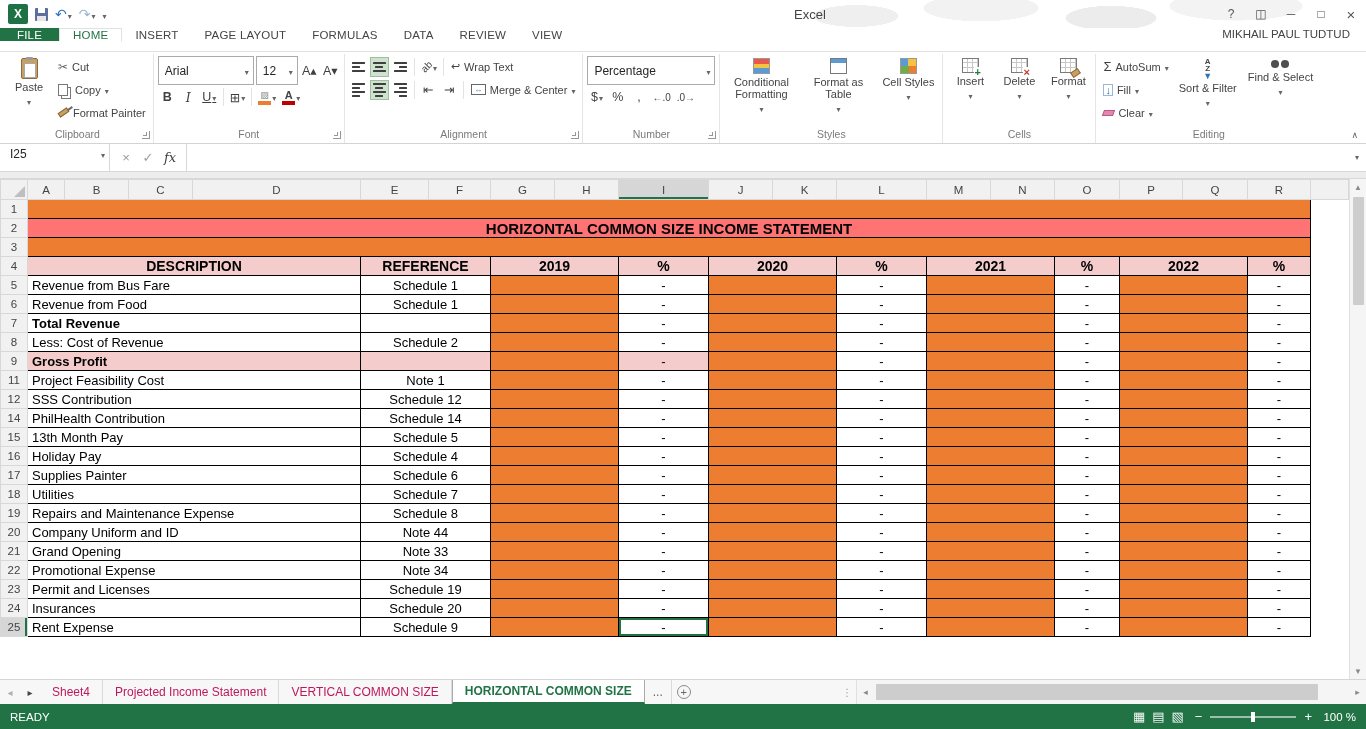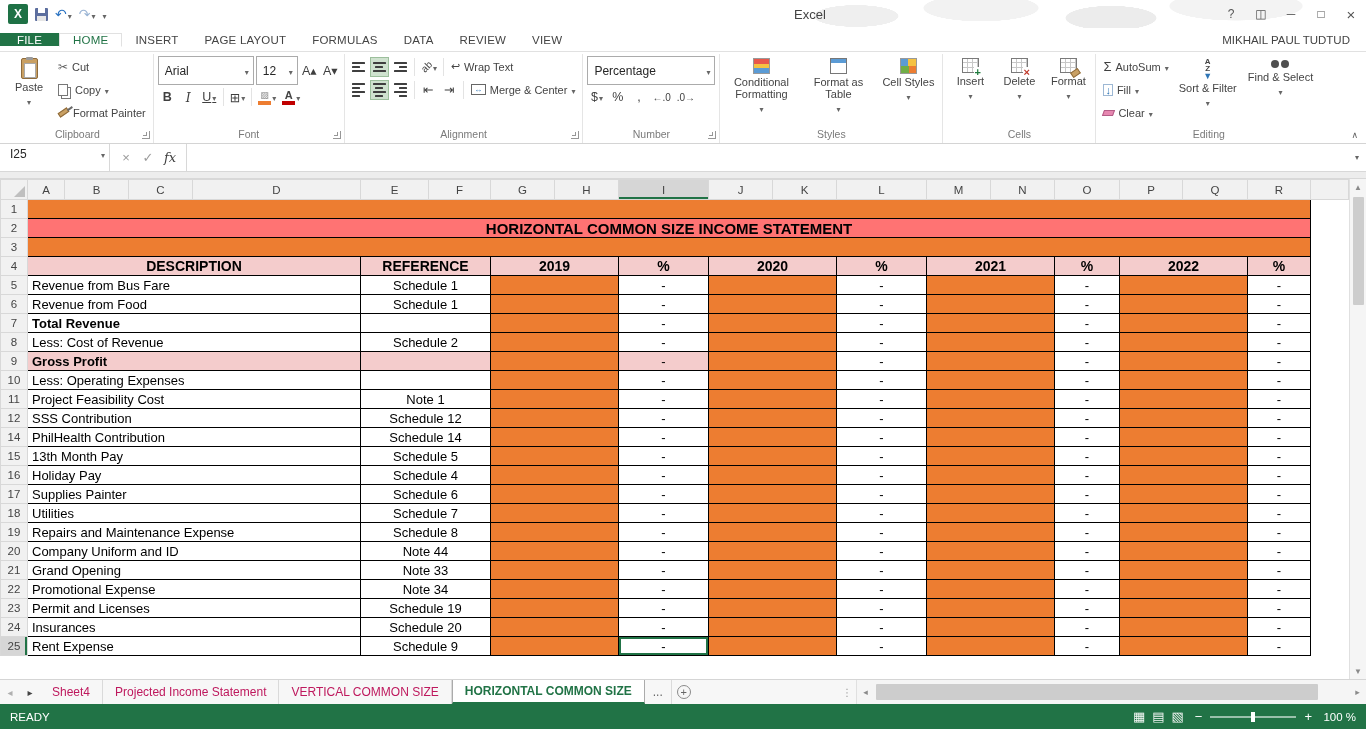--- a/index.html
+++ b/index.html
@@ -25,21 +25,21 @@
   .icon-save::before{content:"";position:absolute;left:3px;top:0;width:7px;height:5px;background:#fff}
   .icon-save::after{content:"";position:absolute;left:2px;bottom:0;width:9px;height:5px;background:#E6E6E6}
   .qbtn{display:flex;align-items:center;gap:1px;font-size:14px;color:#2B73C2;line-height:1}
   .qbtn.dim{color:#9AB4D4}
   .apptitle{position:absolute;left:calc(50% + 127px);transform:translateX(-50%);font-size:13px;color:#444;z-index:1}
   .winctr{margin-left:auto;display:flex;z-index:2}
   .wbtn{width:30px;height:24px;display:flex;align-items:center;justify-content:center;font-size:12px;color:#555}
   .wbtn.close{font-size:15px}
 
   
-  .tabrow{height:24px;display:flex;align-items:center;background:#fff;border-bottom:1px solid #E1E1E1;flex:0 0 auto}
+  .tabrow{height:24px;display:flex;align-items:flex-start;background:#fff;border-bottom:1px solid #E1E1E1;flex:0 0 auto}
   .rtabs{display:flex;align-items:stretch}
   .rtab{padding:0 13px;display:flex;align-items:center;font-size:11.5px;color:#444;letter-spacing:.2px}
   .rtab.file{background:var(--green);color:#fff;padding:0 17px}
   .rtab.active{color:var(--green);background:#fff;border:1px solid #E1E1E1;border-bottom:1px solid #fff;margin-bottom:-1px}
   .username{margin-left:auto;display:flex;align-items:center;font-size:11.5px;color:#444;padding-right:16px}
 
   
   .ribbon{height:92px;background:#fff;border-bottom:1px solid #D4D4D4;display:flex;padding:2px 2px 0;position:relative;flex:0 0 auto}
   .rgroup{position:relative;display:flex;flex-direction:column;border-right:1px solid #E5E5E5;padding:2px 4px 0}
   .gbody{display:flex;gap:3px;flex:1;align-items:flex-start}
@@ -670,34 +670,20 @@
               <td class="dcell pct pink">-</td>
               <td class="ocell" colspan="2"></td>
               <td class="dcell pct">-</td>
               <td class="ocell" colspan="2"></td>
               <td class="dcell pct">-</td>
               <td class="ocell" colspan="2"></td>
               <td class="dcell pct">-</td>
               <td class="empty"></td>
             </tr>
             <tr>
-              <td class="rh">10</td>
-              <td class="dcell desc" colspan="4">Less: Operating Expenses</td>
-              <td class="dcell ref" colspan="2"></td>
-              <td class="ocell" colspan="2"></td>
-              <td class="dcell pct">-</td>
-              <td class="ocell" colspan="2"></td>
-              <td class="dcell pct">-</td>
-              <td class="ocell" colspan="2"></td>
-              <td class="dcell pct">-</td>
-              <td class="ocell" colspan="2"></td>
-              <td class="dcell pct">-</td>
-              <td class="empty"></td>
-            </tr>
-            <tr>
               <td class="rh">11</td>
               <td class="dcell desc" colspan="4">Project Feasibility Cost</td>
               <td class="dcell ref" colspan="2">Note 1</td>
               <td class="ocell" colspan="2"></td>
               <td class="dcell pct">-</td>
               <td class="ocell" colspan="2"></td>
               <td class="dcell pct">-</td>
               <td class="ocell" colspan="2"></td>
               <td class="dcell pct">-</td>
               <td class="ocell" colspan="2"></td>

